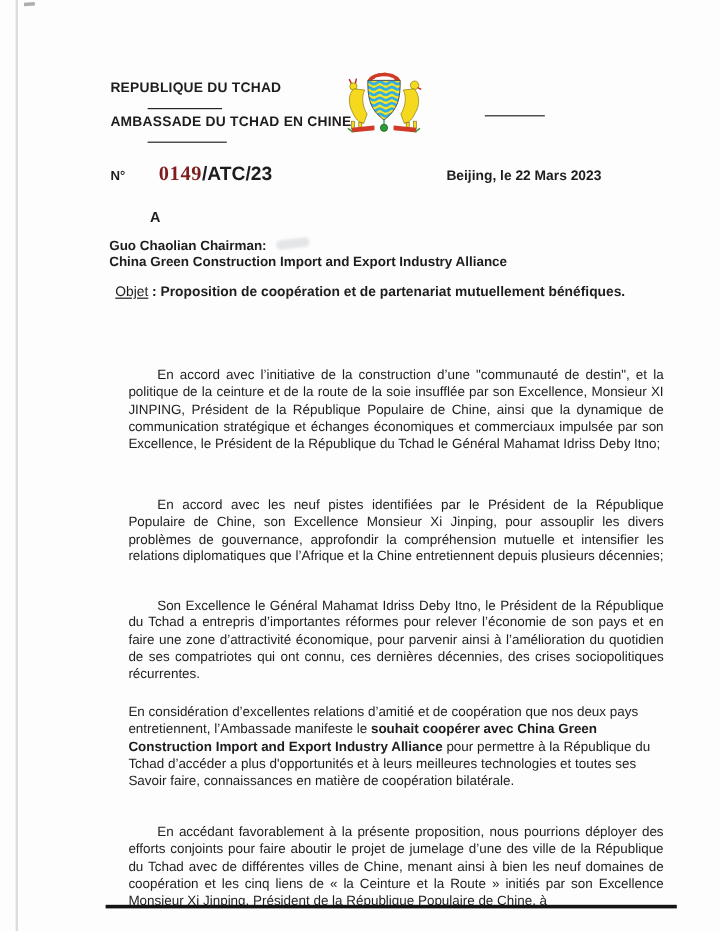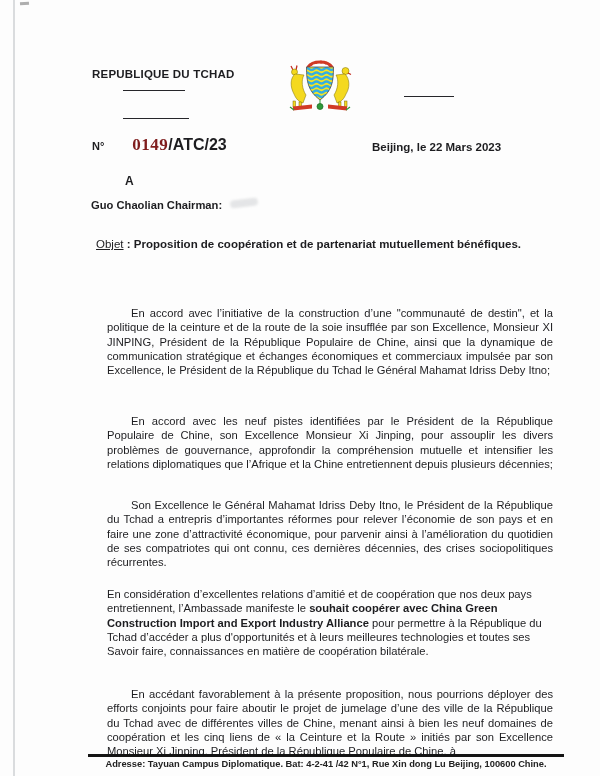--- a/index.html
+++ b/index.html
@@ -48,20 +48,21 @@
 <body>
 
 <div class="page">
 
   <div class="scan-edge"></div>
   <div class="scan-dash"></div>
   <div class="scan-smudge"></div>
 
   <div class="hdr-left-1">REPUBLIQUE DU TCHAD</div>
   <div class="rule-1"></div>
+  <div class="hdr-left-2">AMBASSADE DU TCHAD EN CHINE</div>
   <div class="rule-2"></div>
   <div class="rule-3"></div>
 
   <div class="emblem">
     <svg viewBox="0 0 160 116" width="80" height="58" xmlns="http://www.w3.org/2000/svg">
 
       <path d="M56,18 A26,16 0 0 1 104,18" fill="none" stroke="#d03a26" stroke-width="6" stroke-linecap="round"></path>
       <circle cx="62" cy="13" r="3" fill="#d03a26"></circle>
         <circle cx="72" cy="9" r="3" fill="#d03a26"></circle>
       <circle cx="82" cy="8" r="3" fill="#d03a26"></circle>
@@ -110,28 +111,28 @@
   </div>
 
   <div class="ref-line">
     <span class="ref-prefix">N°</span><span class="ref-number">0149</span><span class="ref-suffix">/ATC/23</span>
   </div>
   <div class="date-line">Beijing, le 22 Mars 2023</div>
 
   <div class="salutation">A</div>
   <div class="recipient">
     <div>Guo Chaolian Chairman:</div>
+    <div>China Green Construction Import and Export Industry Alliance</div>
   </div>
 
   <div class="subject">
     <span class="label">Objet</span><span> : </span><span>Proposition de coopération et de partenariat mutuellement bénéfiques.</span>
   </div>
 
   <p class="para p1">En accord avec l’initiative de la construction d’une "communauté de destin", et la politique de la ceinture et de la route de la soie insufflée par son Excellence, Monsieur XI JINPING, Président de la République Populaire de Chine, ainsi que la dynamique de communication stratégique et échanges économiques et commerciaux impulsée par son Excellence, le Président de la République du Tchad le Général Mahamat Idriss Deby Itno;</p>
   <p class="para p2">En accord avec les neuf pistes identifiées par le Président de la République Populaire de Chine, son Excellence Monsieur Xi Jinping, pour assouplir les divers problèmes de gouvernance, approfondir la compréhension mutuelle et intensifier les relations diplomatiques que l’Afrique et la Chine entretiennent depuis plusieurs décennies;</p>
   <p class="para p3">Son Excellence le Général Mahamat Idriss Deby Itno, le Président de la République du Tchad a entrepris d’importantes réformes pour relever l’économie de son pays et en faire une zone d’attractivité économique, pour parvenir ainsi à l’amélioration du quotidien de ses compatriotes qui ont connu, ces dernières décennies, des crises sociopolitiques récurrentes.</p>
   <p class="para p4"><span>En considération d’excellentes relations d’amitié et de coopération que nos deux pays entretiennent, l’Ambassade manifeste le </span><b>souhait coopérer avec  China Green Construction Import and Export Industry Alliance</b><span> pour permettre à la République du Tchad d’accéder a plus d'opportunités et à leurs meilleures technologies et toutes ses Savoir faire, connaissances en matière de coopération bilatérale.</span></p>
   <p class="para p5">En accédant favorablement à la présente proposition, nous pourrions déployer des efforts conjoints pour faire aboutir le projet de jumelage d’une des ville de la République du Tchad avec de différentes villes de Chine, menant ainsi à bien les neuf domaines de coopération et les cinq liens de « la Ceinture et la Route » initiés par son Excellence Monsieur Xi Jinping, Président de la République Populaire de Chine, à</p>
 
   <div class="footer-rule"></div>
-  <div class="footer-address">Adresse: Tayuan Campus Diplomatique. Bat: 4-2-41 /42 N°1, Rue Xin dong Lu Beijing, 100600 Chine.</div>
 
 </div>
 
 </body></html>

